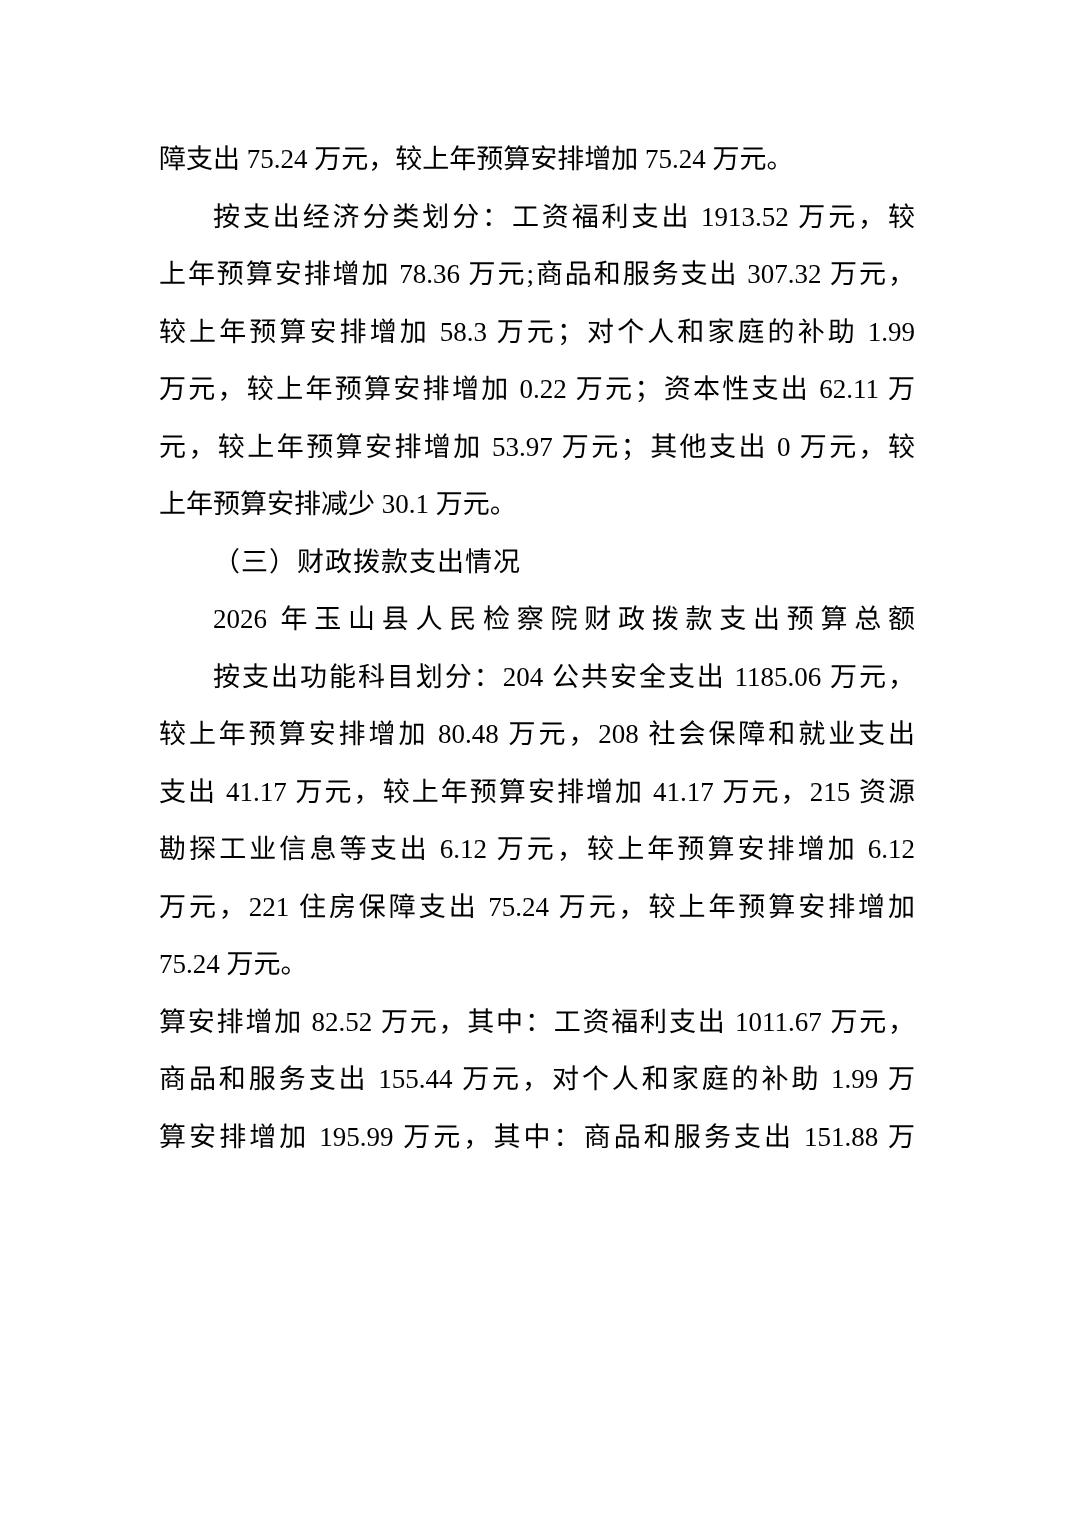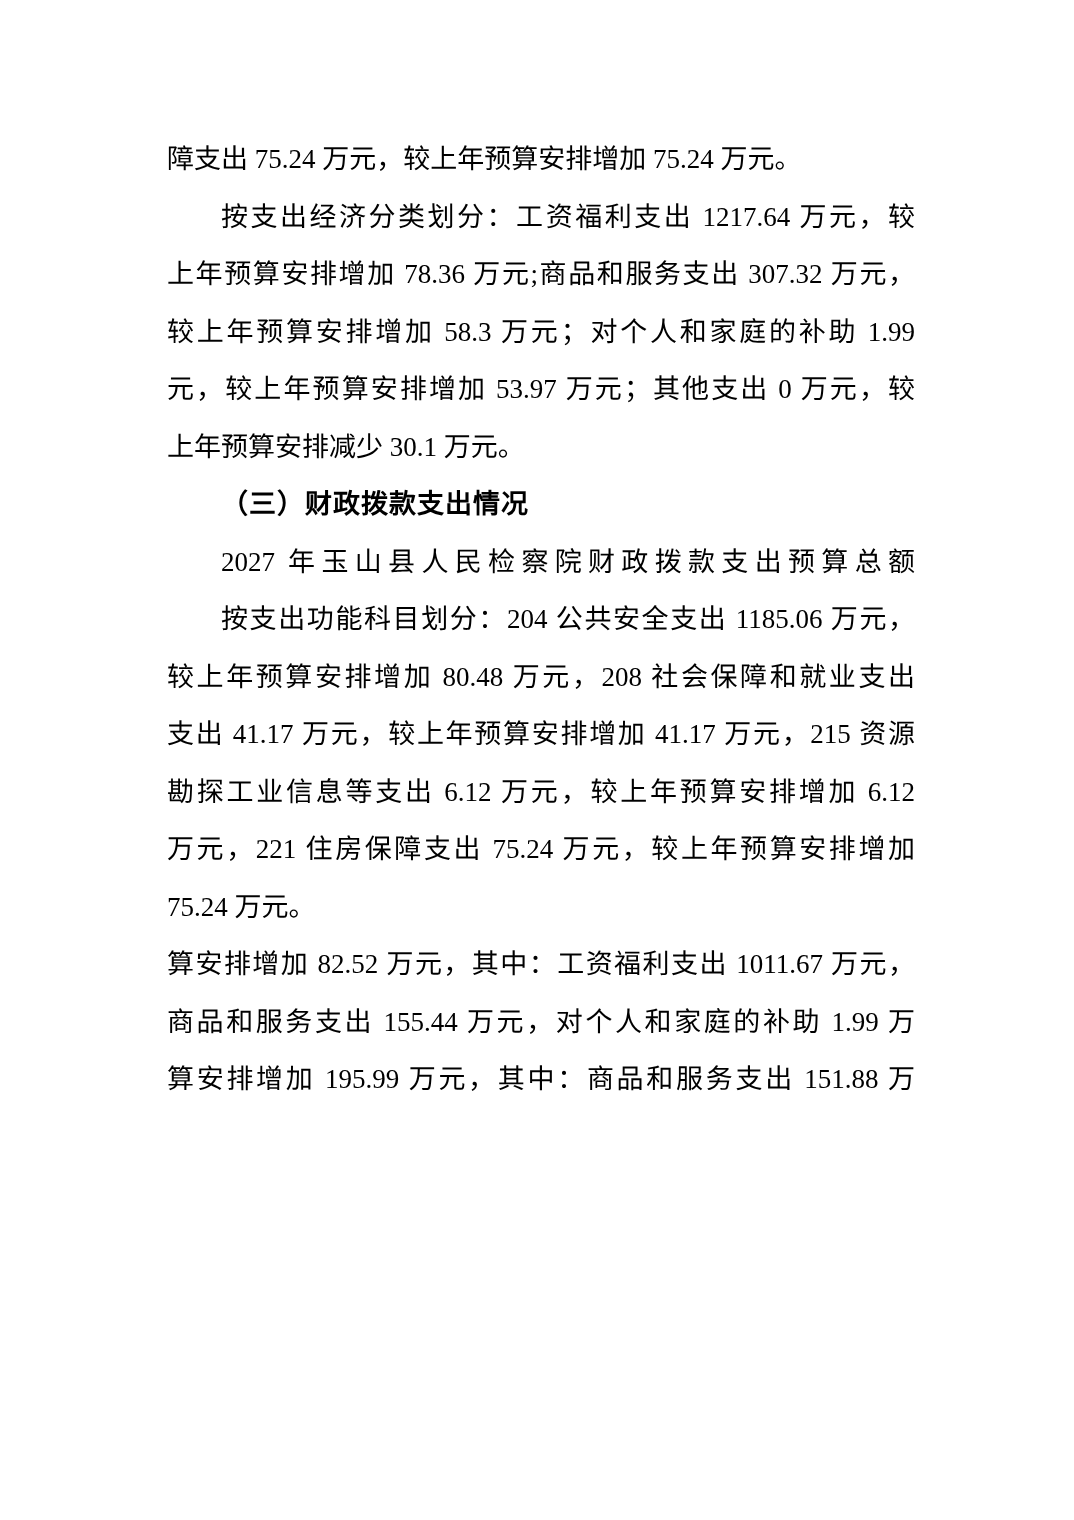--- a/index.html
+++ b/index.html
@@ -22,52 +22,52 @@
     width: 756px;
     font-family: "Liberation Serif", "DejaVu Serif", serif;
     font-size: 27px;
     color: #000000;
   }
   .line {
     line-height: 57.5px;
     height: 57.5px;
     white-space: normal;
     overflow: visible;
-    margin-left: 8px;
   }
   .just {
     text-align: justify;
     text-align-last: justify;
   }
   .indent {
     text-indent: 2em;
   }
   .heading {
-    font-weight: 700;
+    font-weight: 400;
     font-family: "Liberation Sans", "DejaVu Sans", sans-serif;
     letter-spacing: 1px;
   }
 </style>
 </head>
 <body>
 
 <div class="page">
   <div class="text-block">
 
     <div class="line">障支出 75.24 万元，较上年预算安排增加 75.24 万元。</div>
 
-    <div class="line just indent">按支出经济分类划分：工资福利支出 1217.64 万元，较</div>
+    <div class="line just indent">按支出经济分类划分：工资福利支出 1913.52 万元，较</div>
     <div class="line just">上年预算安排增加 78.36 万元;商品和服务支出 307.32 万元，</div>
     <div class="line just">较上年预算安排增加 58.3 万元；对个人和家庭的补助 1.99</div>
+    <div class="line just">万元，较上年预算安排增加 0.22 万元；资本性支出 62.11 万</div>
     <div class="line just">元，较上年预算安排增加 53.97 万元；其他支出 0 万元，较</div>
     <div class="line">上年预算安排减少 30.1 万元。</div>
 
     <div class="line heading indent">（三）财政拨款支出情况</div>
 
-    <div class="line just indent">2027 年玉山县人民检察院财政拨款支出预算总额</div>
+    <div class="line just indent">2026 年玉山县人民检察院财政拨款支出预算总额</div>
 
     <div class="line just indent">按支出功能科目划分：204 公共安全支出 1185.06 万元，</div>
     <div class="line just">较上年预算安排增加 80.48 万元，208 社会保障和就业支出</div>
     <div class="line just">支出 41.17 万元，较上年预算安排增加 41.17 万元，215 资源</div>
     <div class="line just">勘探工业信息等支出 6.12 万元，较上年预算安排增加 6.12</div>
     <div class="line just">万元，221 住房保障支出 75.24 万元，较上年预算安排增加</div>
     <div class="line">75.24 万元。</div>
 
     <div class="line just">算安排增加 82.52 万元，其中：工资福利支出 1011.67 万元，</div>
     <div class="line just">商品和服务支出 155.44 万元，对个人和家庭的补助 1.99 万</div>

